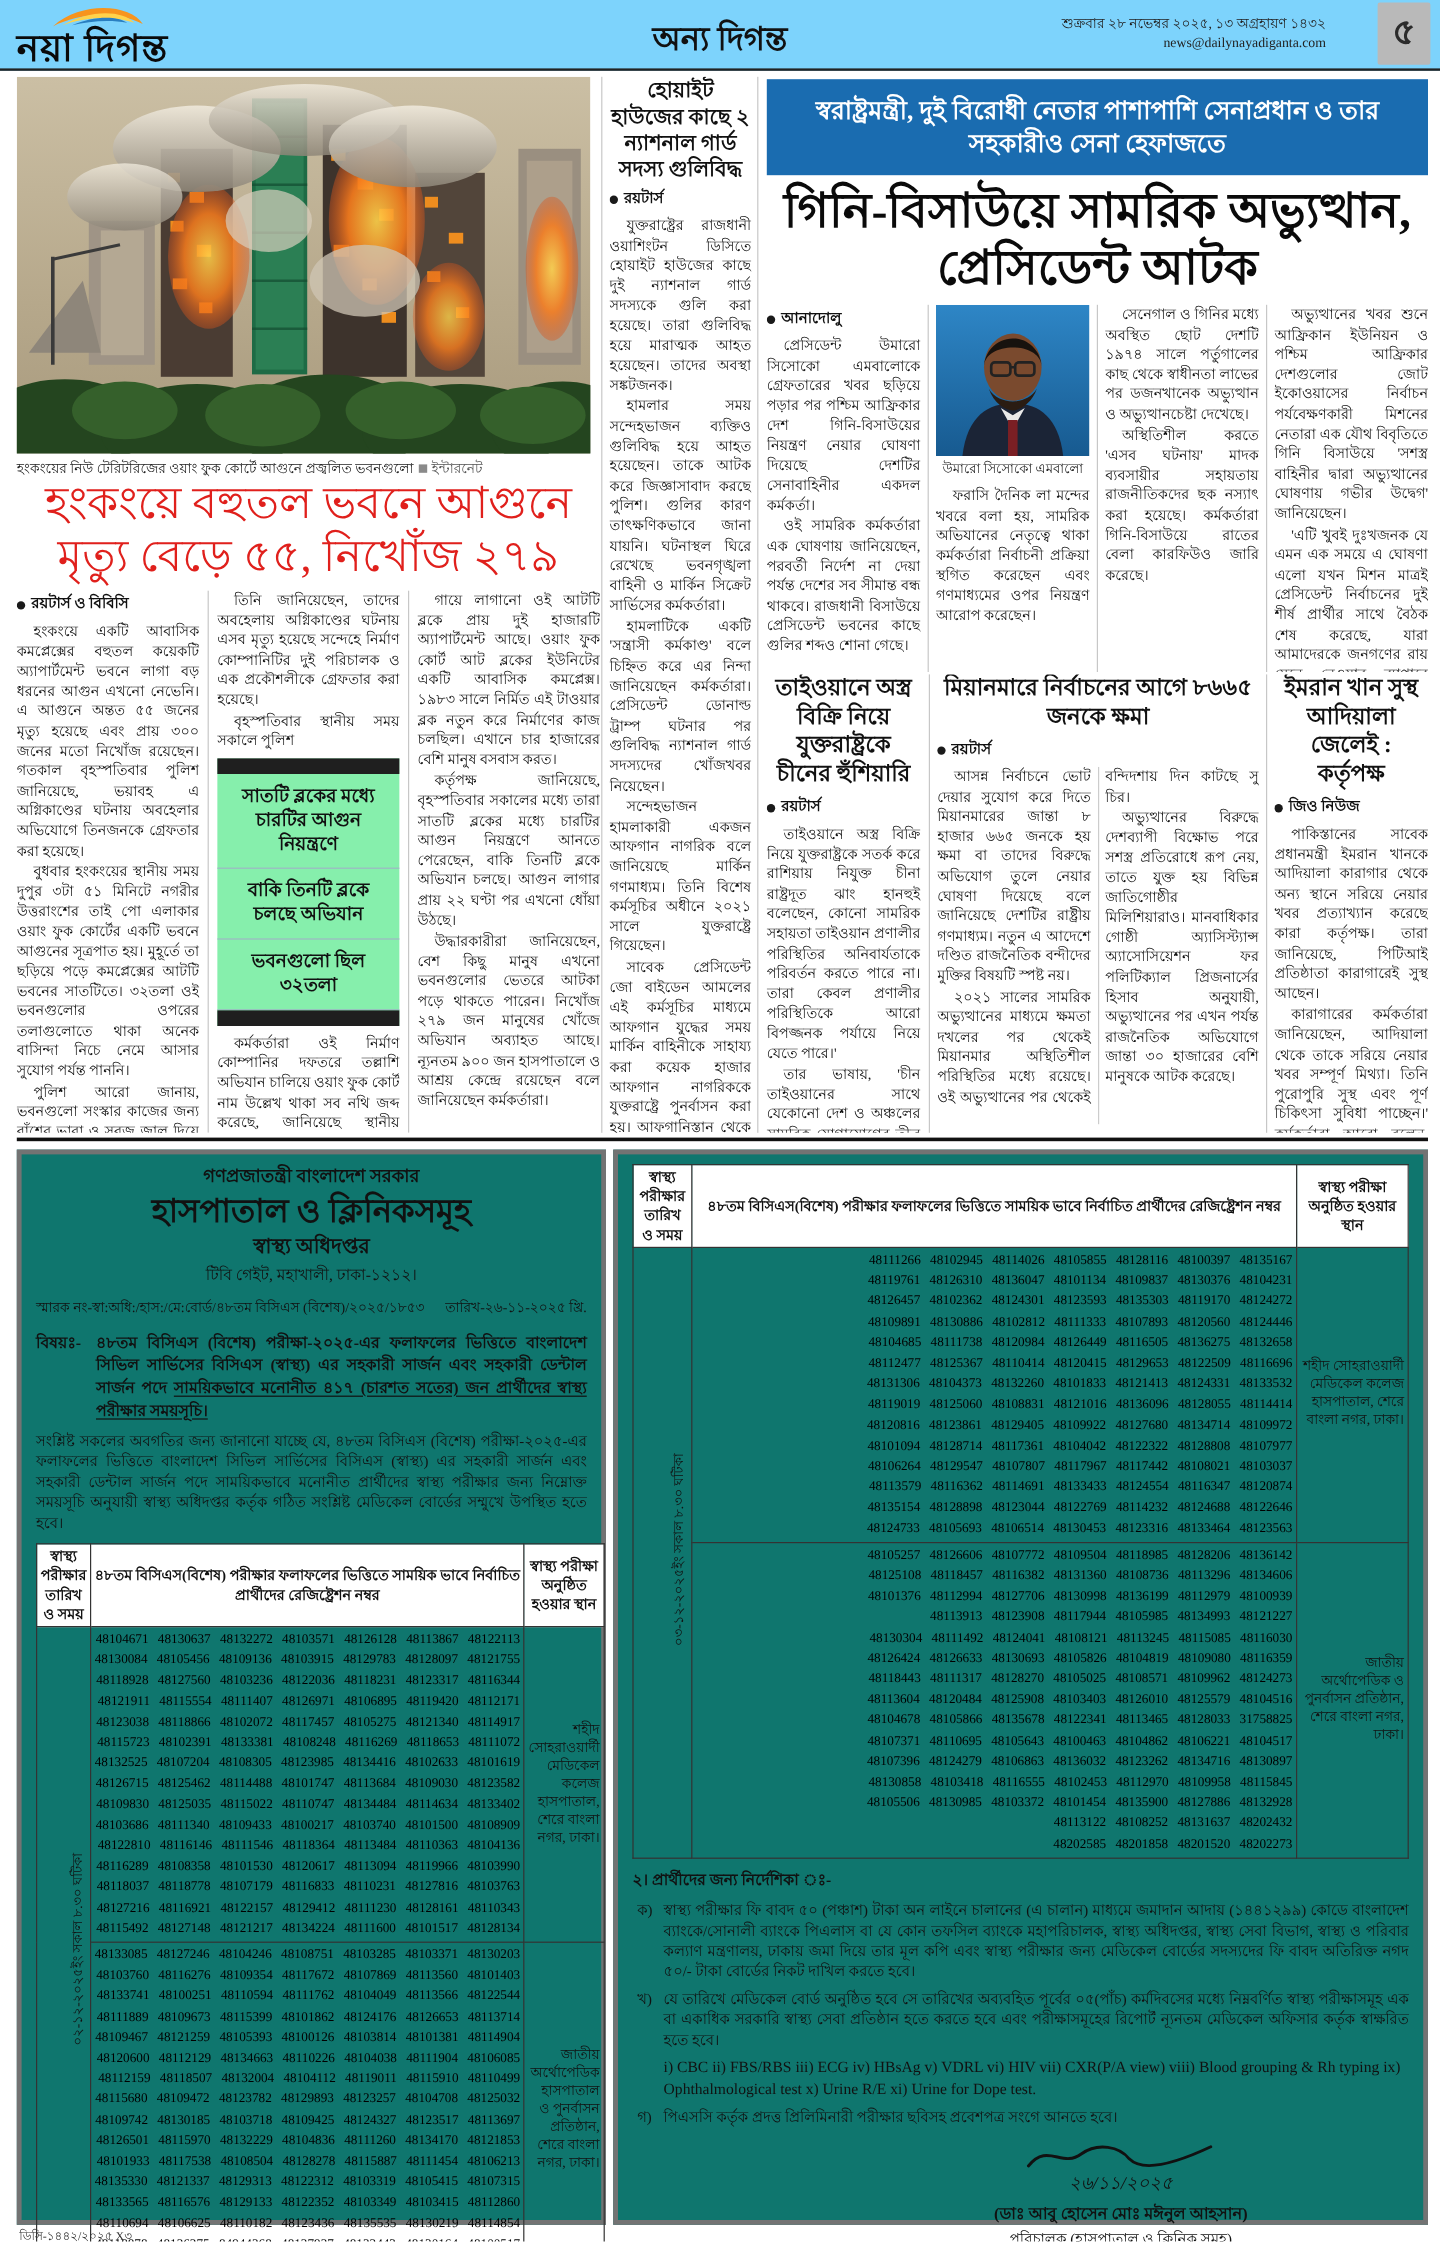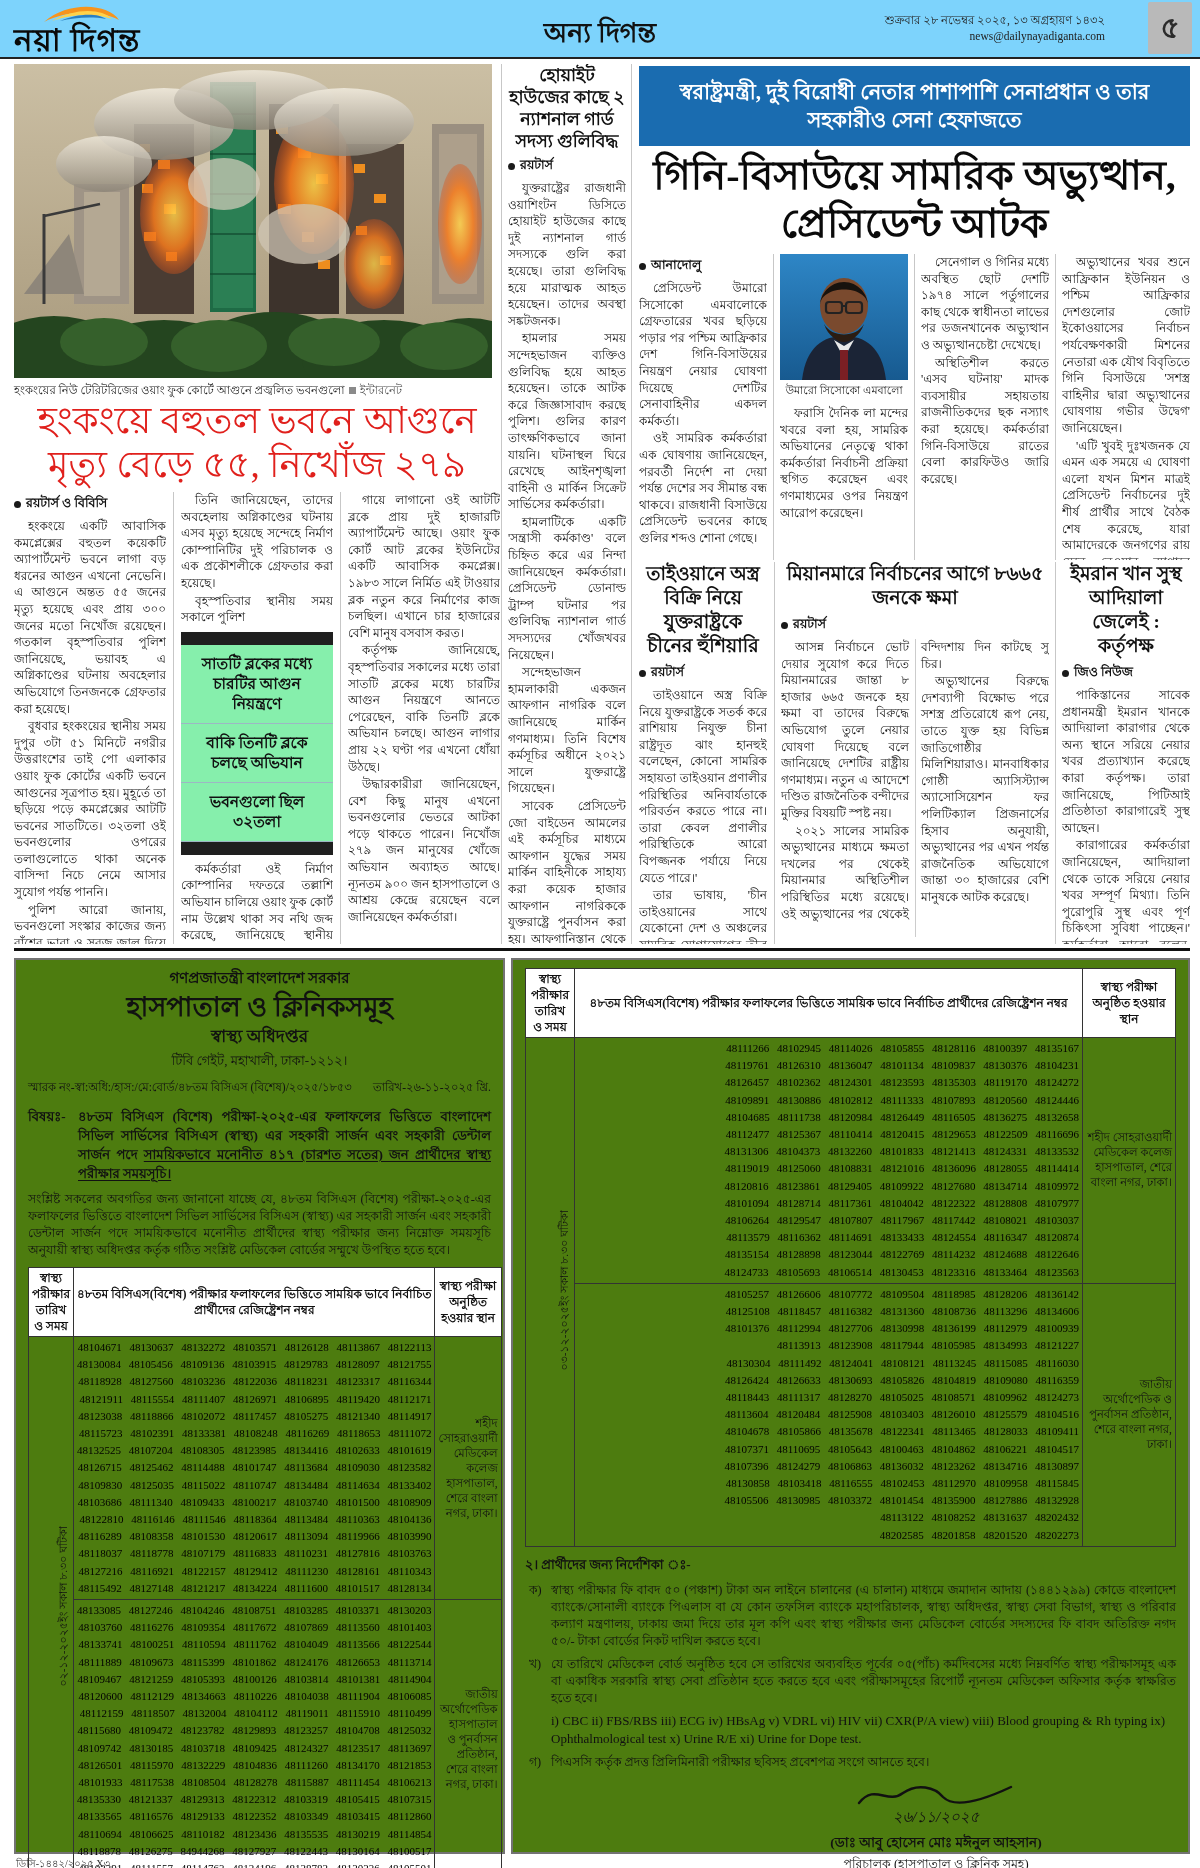--- a/index.html
+++ b/index.html
@@ -68,21 +68,21 @@
   #taiwan{left:639px;top:562px;width:128px;height:382px;}
   #taiwan h3,#myanmar h3,#imran h3{font-size:19px;line-height:24px;font-weight:bold;text-align:center;margin:0 0 5px 0;}
   #myanmar{left:781px;top:562px;width:268px;height:382px;}
   #myanmar .two{column-count:2;column-gap:12px;column-rule:1px solid #ccc;height:298px;overflow:hidden;}
   #imran{left:1062px;top:562px;width:128px;height:382px;}
   #ldiv1{left:774px;top:562px;height:382px;}
   #ldiv2{left:1055px;top:562px;height:382px;}
 
   
   #rule-bottom{left:14px;top:948px;width:1176px;}
-  .noticebox{border:2px solid #737373;background:#4d7c0f;box-sizing:border-box;}
+  .noticebox{border:4px solid #737373;background:#0f766e;box-sizing:border-box;}
   #notice-left{left:14px;top:958px;width:491px;height:896px;padding:6px 12px;}
   #notice-right{left:511px;top:958px;width:679px;height:896px;padding:8px 12px;}
   .ngov{text-align:center;font-size:15px;font-weight:bold;}
   .norg{text-align:center;font-size:27px;font-weight:bold;line-height:32px;}
   .ndept{text-align:center;font-size:17px;font-weight:bold;}
   .naddr{text-align:center;font-size:13px;}
   .memo{display:flex;justify-content:space-between;font-size:11.5px;margin-top:7px;}
   .subject{margin-top:9px;font-size:13.2px;font-weight:bold;line-height:19px;text-align:justify;padding-left:50px;position:relative;}
   .subject .lbl{position:absolute;left:0;top:0;}
   .subject u{text-underline-offset:2px;}
@@ -260,21 +260,21 @@
       </div>
   </div>
 </div>
 
 <div class="abs vrule" id="divA"></div>
 <div class="abs article clip" id="wh-col">
   <div id="wh-headline">হোয়াইট হাউজের কাছে ২ ন্যাশনাল গার্ড সদস্য গুলিবিদ্ধ</div>
   <div class="byline"><span class="dot"></span><span>রয়টার্স</span></div>
   <div>
       <p>যুক্তরাষ্ট্রের রাজধানী ওয়াশিংটন ডিসিতে হোয়াইট হাউজের কাছে দুই ন্যাশনাল গার্ড সদস্যকে গুলি করা হয়েছে। তারা গুলিবিদ্ধ হয়ে মারাত্মক আহত হয়েছেন। তাদের অবস্থা সঙ্কটজনক।</p>
-      <p>হামলার সময় সন্দেহভাজন ব্যক্তিও গুলিবিদ্ধ হয়ে আহত হয়েছেন। তাকে আটক করে জিজ্ঞাসাবাদ করছে পুলিশ। গুলির কারণ তাৎক্ষণিকভাবে জানা যায়নি। ঘটনাস্থল ঘিরে রেখেছে আইনশৃঙ্খলা বাহিনী ও মার্কিন সিক্রেট সার্ভিসের কর্মকর্তারা।</p>
+      <p>হামলার সময় সন্দেহভাজন ব্যক্তিও গুলিবিদ্ধ হয়ে আহত হয়েছেন। তাকে আটক করে জিজ্ঞাসাবাদ করছে পুলিশ। গুলির কারণ তাৎক্ষণিকভাবে জানা যায়নি। ঘটনাস্থল ঘিরে রেখেছে ভবনগৃঙ্খলা বাহিনী ও মার্কিন সিক্রেট সার্ভিসের কর্মকর্তারা।</p>
       <p>হামলাটিকে একটি 'সন্ত্রাসী কর্মকাণ্ড' বলে চিহ্নিত করে এর নিন্দা জানিয়েছেন কর্মকর্তারা। প্রেসিডেন্ট ডোনাল্ড ট্রাম্প ঘটনার পর গুলিবিদ্ধ ন্যাশনাল গার্ড সদস্যদের খোঁজখবর নিয়েছেন।</p>
       <p>সন্দেহভাজন হামলাকারী একজন আফগান নাগরিক বলে জানিয়েছে মার্কিন গণমাধ্যম। তিনি বিশেষ কর্মসূচির অধীনে ২০২১ সালে যুক্তরাষ্ট্রে গিয়েছেন।</p>
       <p>সাবেক প্রেসিডেন্ট জো বাইডেন আমলের এই কর্মসূচির মাধ্যমে আফগান যুদ্ধের সময় মার্কিন বাহিনীকে সাহায্য করা কয়েক হাজার আফগান নাগরিককে যুক্তরাষ্ট্রে পুনর্বাসন করা হয়। আফগানিস্তান থেকে মার্কিন বাহিনী প্রত্যাহারের পর এসব আফগান তালেবানের প্রতিশোধমূলক হামলার শঙ্কার মধ্যে পড়েছিল।</p>
     </div>
 </div>
 <div class="abs vrule" id="divB"></div>
 
 <div class="abs" id="gb-banner">
   <span>স্বরাষ্ট্রমন্ত্রী, দুই বিরোধী নেতার পাশাপাশি সেনাপ্রধান ও তার সহকারীও সেনা হেফাজতে</span>
 </div>
@@ -471,21 +471,21 @@
         <td class="numcell">
           <div>
               <div class="numrow">48105257 48126606 48107772 48109504 48118985 48128206 48136142</div>
               <div class="numrow">48125108 48118457 48116382 48131360 48108736 48113296 48134606</div>
               <div class="numrow">48101376 48112994 48127706 48130998 48136199 48112979 48100939</div>
               <div class="numrow">48113913 48123908 48117944 48105985 48134993 48121227</div>
               <div class="numrow">48130304 48111492 48124041 48108121 48113245 48115085 48116030</div>
               <div class="numrow">48126424 48126633 48130693 48105826 48104819 48109080 48116359</div>
               <div class="numrow">48118443 48111317 48128270 48105025 48108571 48109962 48124273</div>
               <div class="numrow">48113604 48120484 48125908 48103403 48126010 48125579 48104516</div>
-              <div class="numrow">48104678 48105866 48135678 48122341 48113465 48128033 48109411</div>
+              <div class="numrow">48104678 48105866 48135678 48122341 48113465 48128033 31758825</div>
               <div class="numrow">48107371 48110695 48105643 48100463 48104862 48106221 48104517</div>
               <div class="numrow">48107396 48124279 48106863 48136032 48123262 48134716 48130897</div>
               <div class="numrow">48130858 48103418 48116555 48102453 48112970 48109958 48115845</div>
               <div class="numrow">48105506 48130985 48103372 48101454 48135900 48127886 48132928</div>
               <div class="numrow">48113122 48108252 48131637 48202432</div>
               <div class="numrow">48202585 48201858 48201520 48202273</div>
             </div>
         </td>
         <td class="loccell">জাতীয় অর্থোপেডিক ও পুনর্বাসন প্রতিষ্ঠান, শেরে বাংলা নগর, ঢাকা।</td>
       </tr>

